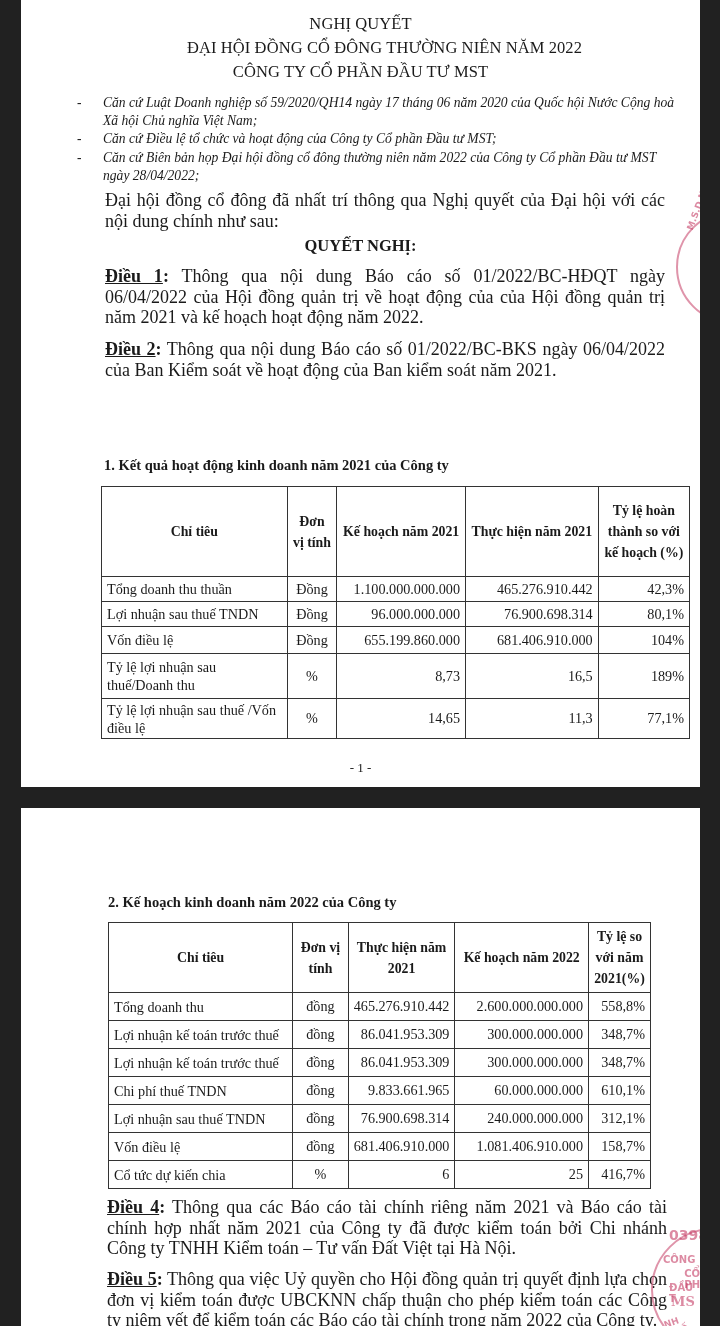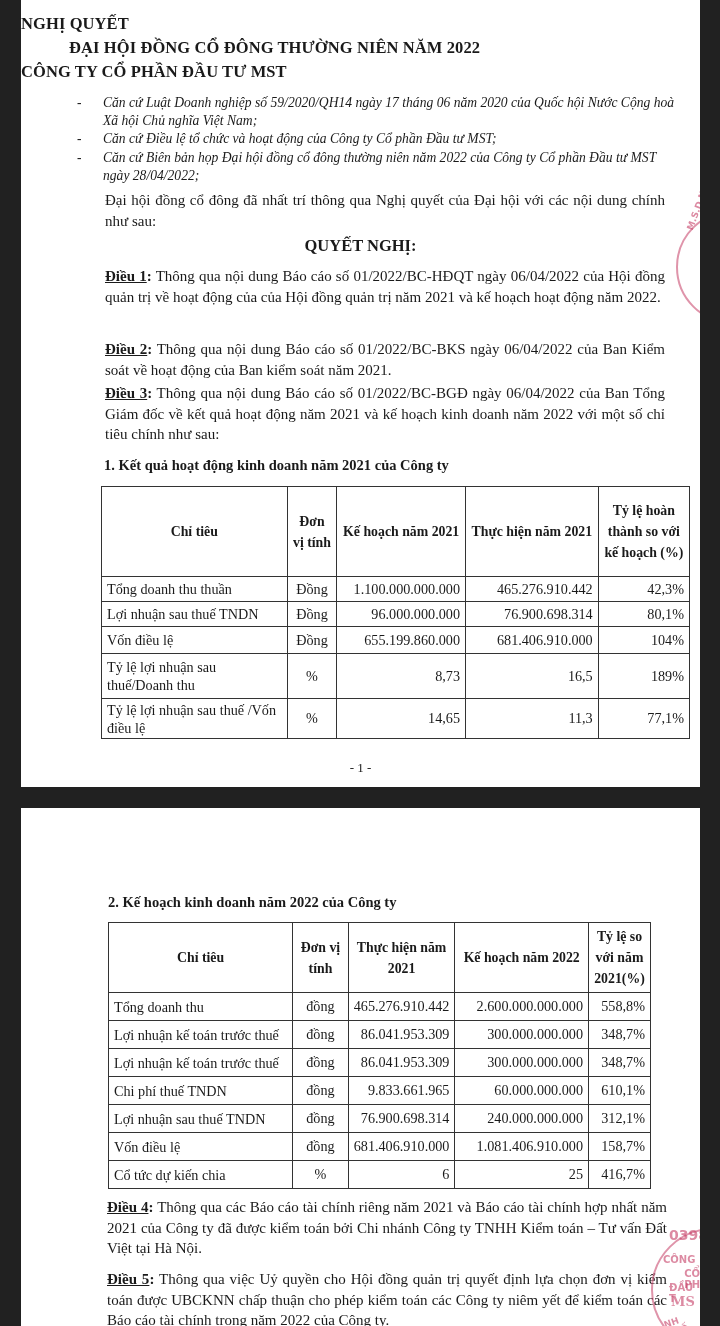--- a/index.html
+++ b/index.html
@@ -10,26 +10,26 @@
     color: #1a1a1a;
     position: relative;
   }
   .page {
     position: absolute; left: 21px; width: 679px;
     background: #ffffff;
     overflow: hidden;
   }
   #page1 { top: 0; height: 787px; }
   #page2 { top: 808px; height: 518px; }
-  .title { position: absolute; left: 0; right: 0; text-align: left; font-weight: bold; font-size: 16.5px; letter-spacing: 0.1px; }
+  .title { position: absolute; left: 0; right: 0; text-align: center; font-weight: normal; font-size: 16.5px; letter-spacing: 0.1px; }
 
   .basis { position: absolute; left: 82px; width: 580px; font-style: italic; font-size: 13.6px; line-height: 18px; }
   .basis .dash { position: absolute; left: -26px; font-style: normal; }
 
-  .para { position: absolute; left: 84px; width: 560px; font-size: 15px; line-height: 20.5px; text-align: justify; }
+  .para { position: absolute; left: 84px; width: 560px; font-size: 18px; line-height: 20.5px; text-align: justify; }
   .para .lead { font-weight: bold; text-decoration: underline; }
   .para .colon { font-weight: bold; }
 
   .heading { position: absolute; left: 84px; font-size: 14.5px; font-weight: bold; }
 
   .center-bold { position: absolute; left: 0; right: 0; text-align: center; font-weight: bold; font-size: 16.5px; }
 
   table.doc { position: absolute; border-collapse: collapse; font-size: 14.2px; }
   table.doc th, table.doc td { border: 1.3px solid #333; padding: 0 5px; }
   table.doc th { font-weight: bold; text-align: center; line-height: 21px; font-size: 13.8px; }
@@ -69,23 +69,20 @@
   <div class="center-bold" style="top:236px;">QUYẾT NGHỊ:</div>
 
   <div class="para" style="top:266px;">
     <span class="lead">Điều 1</span><span class="colon">:</span><span> Thông qua nội dung Báo cáo số 01/2022/BC-HĐQT ngày 06/04/2022 của Hội đồng quản trị về hoạt động của của Hội đồng quản trị năm 2021 và kế hoạch hoạt động năm 2022.</span>
   </div>
 
   <div class="para" style="top:339px;">
     <span class="lead">Điều 2</span><span class="colon">:</span><span> Thông qua nội dung Báo cáo số 01/2022/BC-BKS ngày 06/04/2022 của Ban Kiểm soát về hoạt động của Ban kiểm soát năm 2021.</span>
   </div>
 
-  <div class="para" style="top:383px;">
-    <span class="lead">Điều 3</span><span class="colon">:</span><span> Thông qua nội dung Báo cáo số 01/2022/BC-BGĐ ngày 06/04/2022 của Ban Tổng Giám đốc về kết quả hoạt động năm 2021 và kế hoạch kinh doanh năm 2022 với một số chỉ tiêu chính như sau:</span>
-  </div>
 
   <div class="heading" style="top:457px; left:83px;">1.  Kết quả hoạt động kinh doanh năm 2021 của Công ty</div>
 
   <table class="doc" style="left:80px; top:486px; width:589px;">
     <colgroup>
         <col style="width:179px">
         <col style="width:48px">
         <col style="width:124px">
         <col style="width:128px">
         <col style="width:88px">

